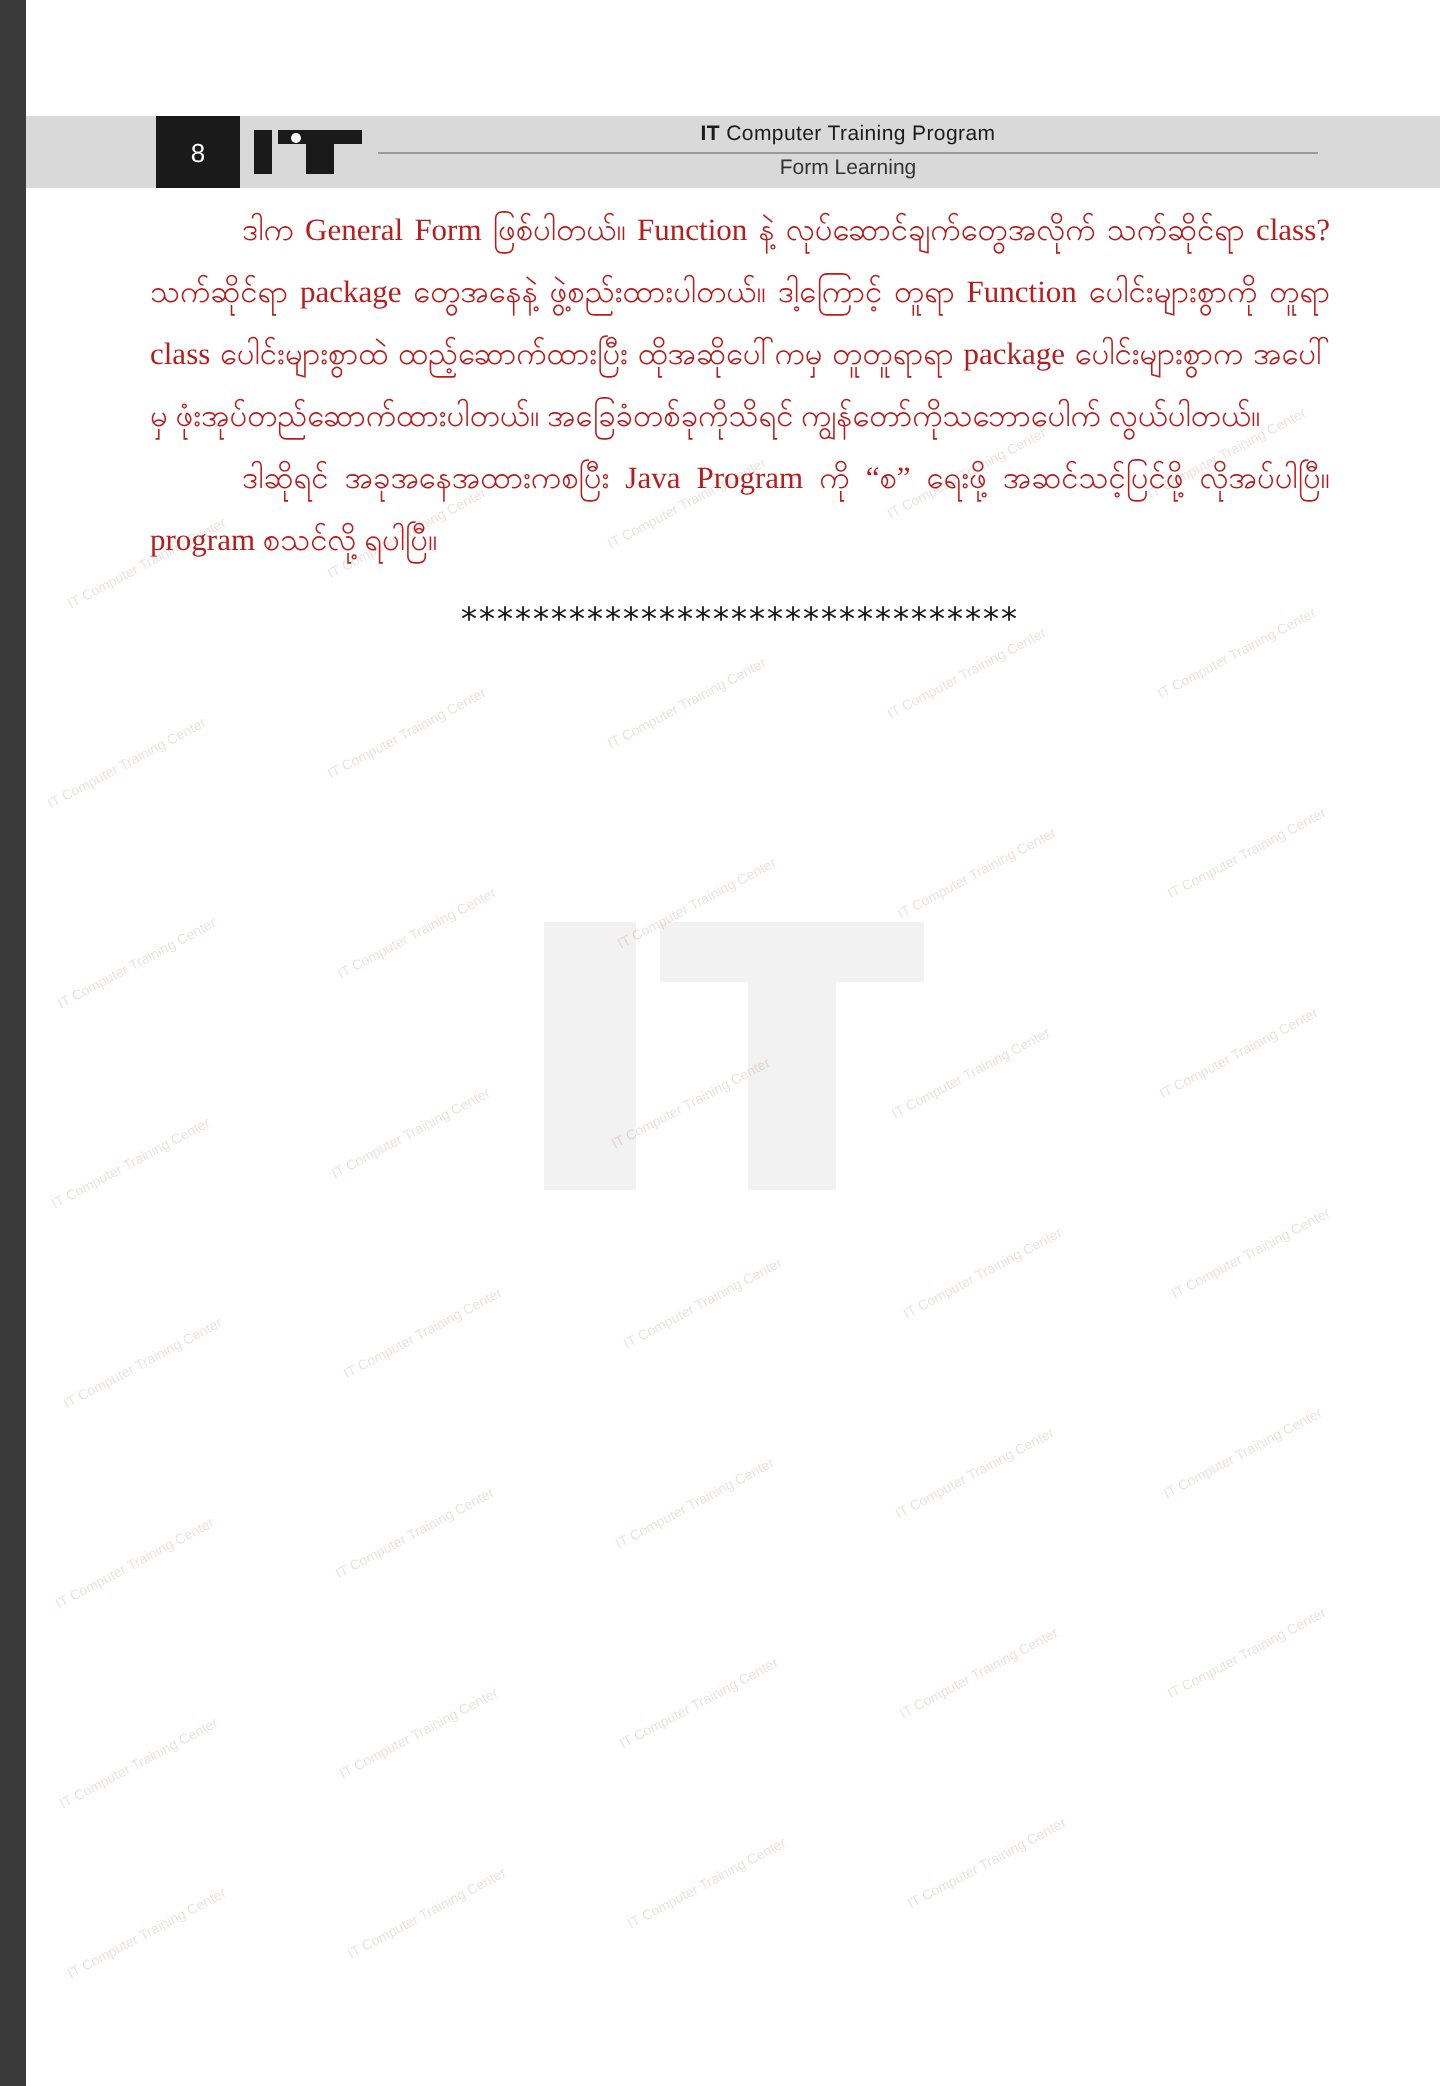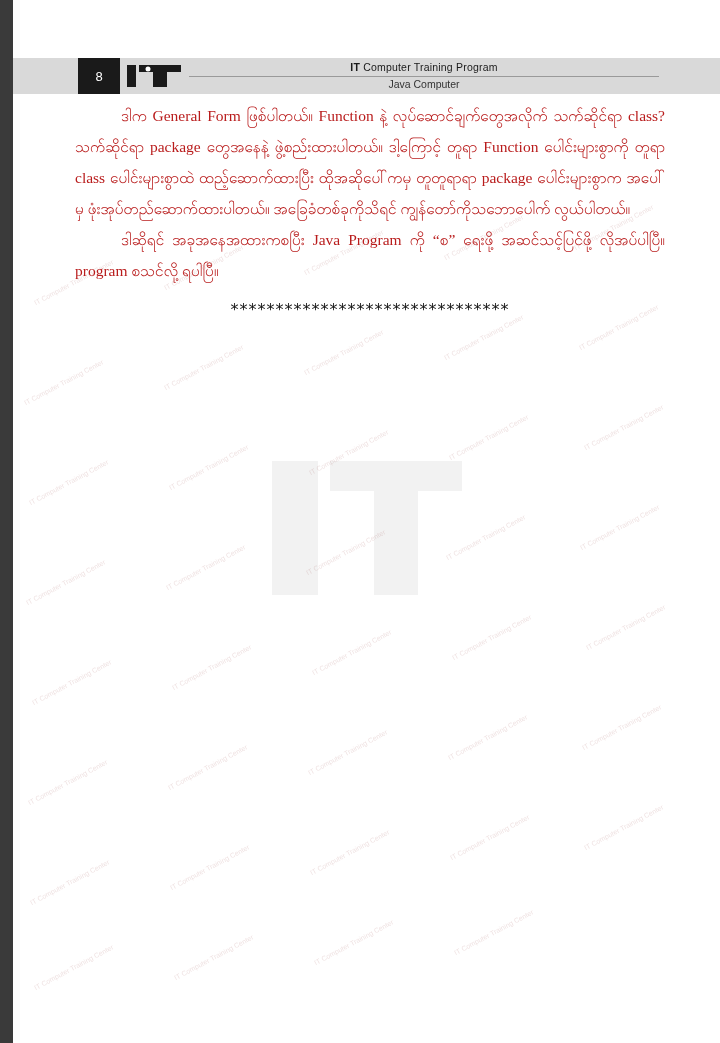--- a/index.html
+++ b/index.html
@@ -248,21 +248,21 @@
             <path d="M2 4 h18 v44 H2 z"></path>
             <path d="M26 4 h84 v14 H82 v30 H54 V18 H26 z"></path>
           </g>
           <circle cx="44" cy="12" r="5" fill="#ffffff"></circle>
         </svg>
       </div>
 
       <div class="header-texts">
         <div class="header-line1"><b>IT</b> <span>Computer Training Program</span></div>
         <div class="header-rule"></div>
-        <div class="header-line2">Java Computer</div>
+        <div class="header-line2">Form Learning</div>
       </div>
 
       <div class="header-right-block"></div>
     </div>
 
     <div class="content">
       <p class="para"><span class="ind"></span><span>ဒါက  General Form  ဖြစ်ပါတယ်။  Function  နဲ့  လုပ်ဆောင်ချက်တွေအလိုက်  သက်ဆိုင်ရာ class? သက်ဆိုင်ရာ package တွေအနေနဲ့ ဖွဲ့စည်းထားပါတယ်။ ဒါ့ကြောင့် တူရာ Function ပေါင်းများစွာကို တူရာ class ပေါင်းများစွာထဲ ထည့်ဆောက်ထားပြီး ထိုအဆိုပေါ်ကမှ တူတူရာရာ package ပေါင်းများစွာက အပေါ်မှ ဖုံးအုပ်တည်ဆောက်ထားပါတယ်။ အခြေခံတစ်ခုကိုသိရင် ကျွန်တော်ကိုသဘောပေါက် လွယ်ပါတယ်။</span></p>
       <p class="para"><span class="ind"></span><span>ဒါဆိုရင် အခုအနေအထားကစပြီး Java Program ကို “စ” ရေးဖို့ အဆင်သင့်ပြင်ဖို့ လိုအပ်ပါပြီ။ program စသင်လို့ ရပါပြီ။</span></p>
       <div class="stars">*******************************</div>
     </div>

